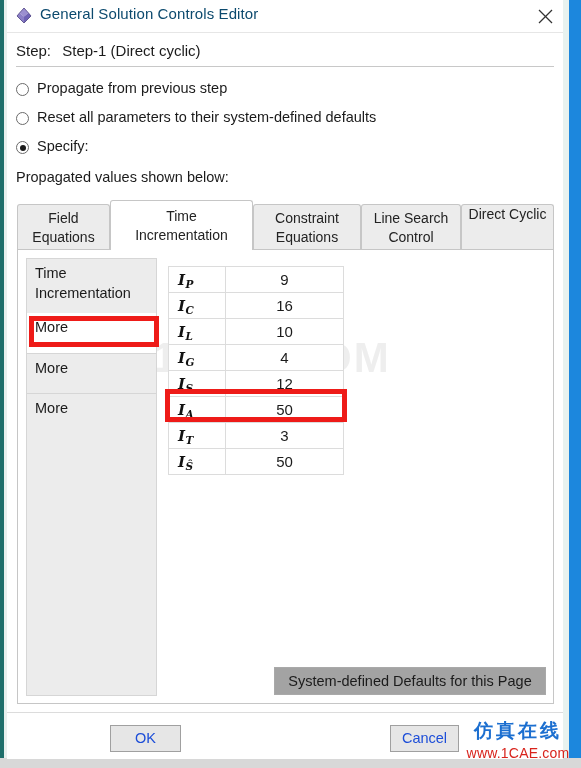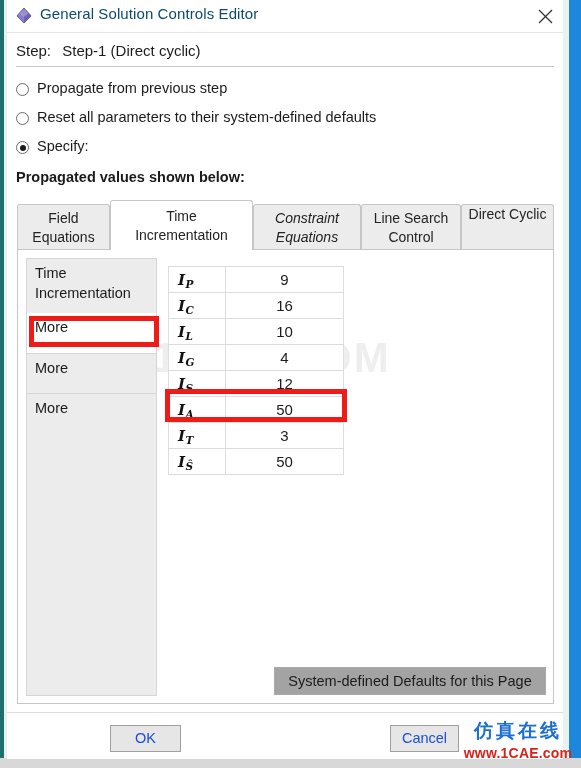--- a/index.html
+++ b/index.html
@@ -135,21 +135,20 @@
   }
   .radio-label {
     position: absolute;
     left: 21px; top: 0;
   }
   #propagated-note {
     position: absolute;
     left: 9px; top: 169px;
     font-size: 14.5px;
     white-space: nowrap;
-    font-weight: bold;
   }
 
   
   #tabstrip {
     position: absolute;
     left: 10px; top: 200px;
     width: 537px;
     height: 50px;
   }
   #tabstrip-baseline {
@@ -178,21 +177,21 @@
   .tab.active {
     top: 0;
     height: 50px;
     background: #ffffff;
     border-color: #c6c6c6;
     z-index: 4;
     padding-top: 6px;
   }
   #tab-0 { left: 0px;   width: 93px; }
   #tab-1 { left: 93px;  width: 143px; }
-  #tab-2 { left: 236px; width: 108px; font-style: italic; }
+  #tab-2 { left: 236px; width: 108px; }
   #tab-3 { left: 344px; width: 100px; }
   #tab-4 { left: 444px; width: 93px; padding-top: 0; }
   .tab-line { display: block; }
 
   
   #panel {
     position: absolute;
     left: 10px; top: 249px;
     width: 537px;
     height: 455px;
@@ -359,21 +358,21 @@
     font-family: "DejaVu Sans", sans-serif;
     font-size: 19px;
     font-weight: bold;
     color: #1c6fd0;
     letter-spacing: 3px;
     white-space: nowrap;
   }
   #watermark-url {
     font-family: "Liberation Sans", sans-serif;
     font-size: 14px;
-    font-weight: bold;
+    font-weight: normal;
     color: #d8231c;
     letter-spacing: 0.2px;
     white-space: nowrap;
     margin-top: 1px;
   }
 </style>
 </head>
 <body>
 
 <div id="left-edge-stripe"></div>

